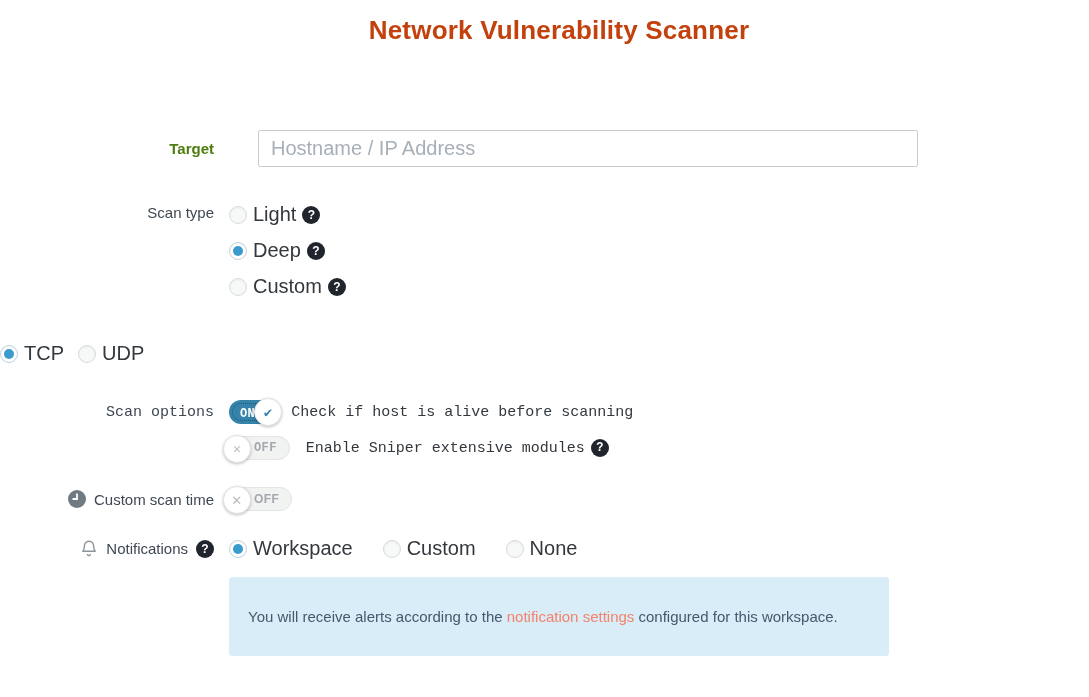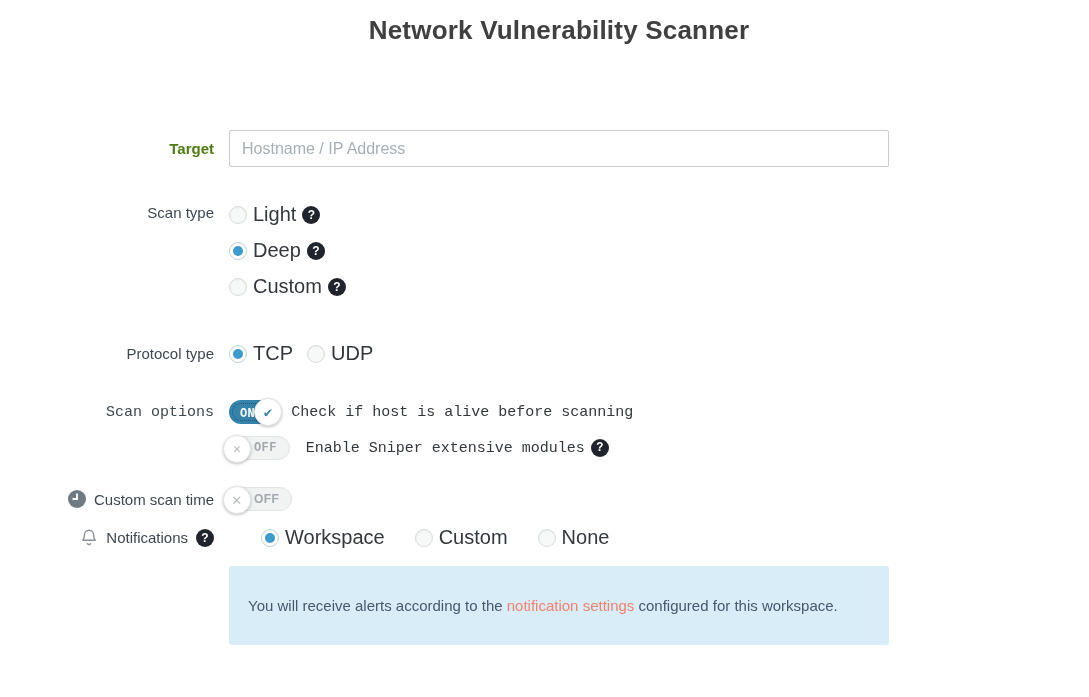--- a/index.html
+++ b/index.html
@@ -4,36 +4,36 @@
 <style>
   * { margin:0; padding:0; box-sizing:border-box; }
   html,body { background:#ffffff; }
   body {
     width:1089px; height:697px; overflow:hidden; position:relative;
     font-family:"Liberation Sans","DejaVu Sans",sans-serif;
     color:#3e4852;
   }
   .page-title {
     margin:14px 0 0 229px; width:660px; text-align:center;
-    font-size:26px; font-weight:700; color:#404040; letter-spacing:.2px;
+    font-size:26px; font-weight:700; color:#c2410c; letter-spacing:.2px;
     line-height:32px;
   }
   .row { display:flex; align-items:center; }
   .label-col {
     width:229px; padding-right:15px; text-align:right;
     font-size:15px; color:#3e4852; flex:0 0 229px;
     display:flex; justify-content:flex-end; align-items:center; gap:8px;
   }
   
   .row-target { margin-top:84px; }
   .row-target .label-col { font-weight:700; color:#4d7c0f; }
   .target-input {
     width:660px; height:37px; border:1px solid #c9ccce; border-radius:2px;
-    font-size:16px; padding:0 12px; color:#33383d; outline:none;
-    font-family:inherit; background:#fff;
+    font-size:20px; padding:0 12px; color:#33383d; outline:none;
+    font-family:inherit; background:#fff;margin-left:29px;
   }
   .target-input::placeholder { color:#a7afb7; }
   
   .radio {
     width:18px; height:18px; border-radius:50%; flex:0 0 18px;
     border:1px solid #d7dbde; background:#f7f8f8;
     box-shadow:inset 0 1px 2px rgba(0,0,0,.05);
     position:relative; cursor:pointer;
   }
   .radio.selected { background:#ffffff; border-color:#bed3e1; }
@@ -84,21 +84,21 @@
   .toggle.off {
     background:#f1f2f2; border:1px solid #e2e4e6; color:#a2a8ad;
     padding:0 12px 0 24px;
   }
   .toggle.off .knob { left:-7px; color:#b8bdc1; font-size:13px; font-weight:700; }
   .toggle-label { font-size:15px; color:#33383d; margin-left:16px; display:flex; align-items:center; }
   
   .row-customtime { margin-top:25px; }
   .row-customtime .label-col { align-items:center; }
   
-  .row-notifications { margin-top:15px;gap:32px; }
+  .row-notifications { margin-top:26px; }
   
   .notice {
     margin:17px 0 0 229px; width:660px;
     background:var(--notice-bg,#d9edf8); border-radius:3px;
     padding:24px 19px; font-size:15px; line-height:31px;
     color:var(--notice-text,#44596c);
   }
   .notice a { cursor:pointer; }
   .link-salmon { color:var(--link-salmon,#f4826d); text-decoration:none; }
   .link-underline { color:var(--notice-text,#44596c); text-decoration:underline; }
@@ -129,21 +129,20 @@
     </div>
     <div class="option-row">
       <span class="radio"></span>
       <span class="opt-label">Custom</span>
       <span class="help">?</span>
     </div>
   </div>
 </div>
 
 <div class="row row-protocol">
-  <div class="label-col">Protocol type</div>
   <div class="inline-opts">
     <div class="option-row">
       <span class="radio selected"></span>
       <span class="opt-label">TCP</span>
     </div>
     <div class="option-row">
       <span class="radio"></span>
       <span class="opt-label">UDP</span>
     </div>
   </div>

